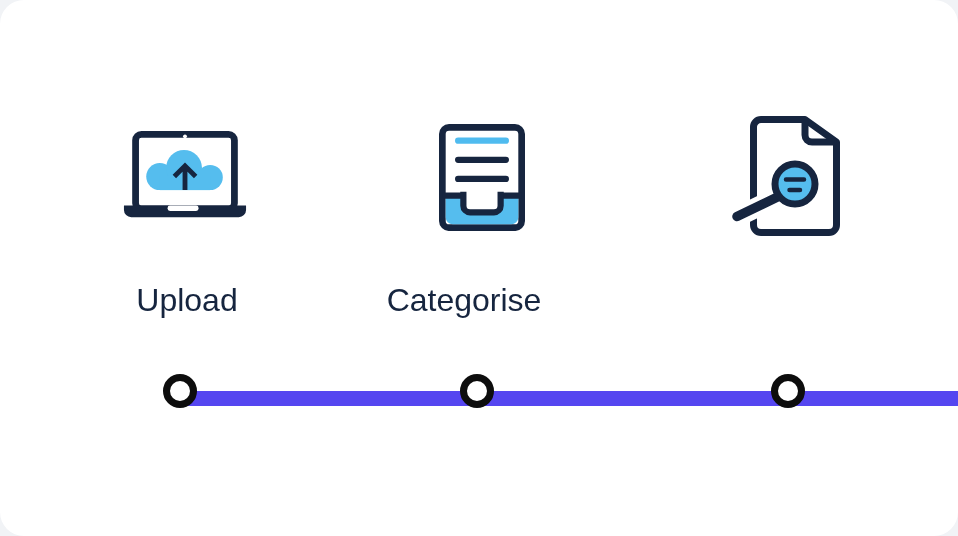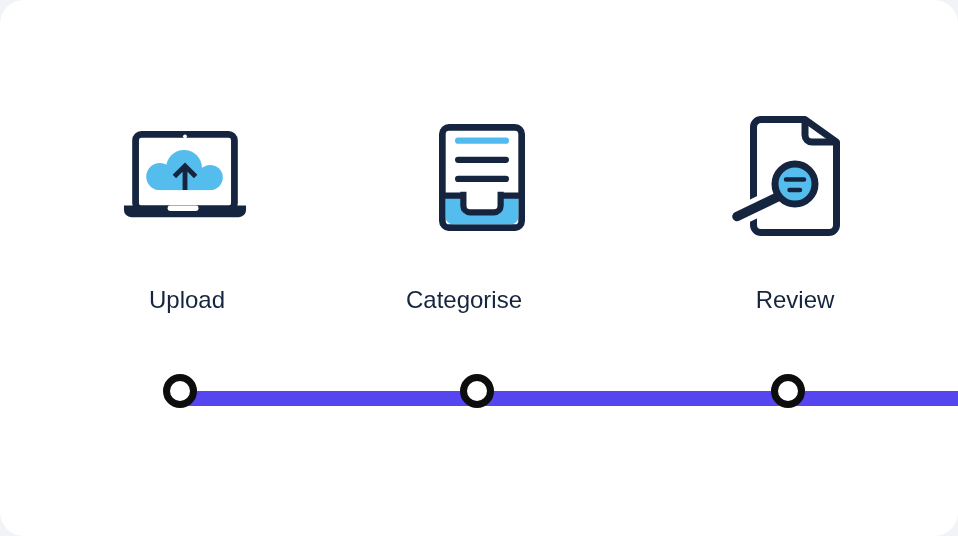--- a/index.html
+++ b/index.html
@@ -28,21 +28,21 @@
   .icon-laptop{left:122px;top:131px;width:126px;}
   .icon-inbox{left:439px;top:124px;width:86px;}
   .icon-search{left:730px;top:116px;width:110px;}
   .icon-wrap svg{width:100%;height:auto;}
 
   .step-label{
     position:absolute;
     top:281px;
     width:200px;
     text-align:center;
-    font-size:24px;
+    font-size:32px;
     line-height:38px;
     color:var(--navy);
   }
   .label-upload{left:87px;}
   .label-categorise{left:364px;}
   .label-review{left:695px;}
 
   .tl-line{
     position:absolute;
     left:187px;top:391px;
@@ -109,21 +109,20 @@
       <path d="M46 82 L7 101" stroke="#ffffff" stroke-width="20" fill="none" stroke-linecap="round"></path>
       <circle cx="65" cy="68" r="20" fill="#ffffff" stroke="#ffffff" stroke-width="15"></circle>
       <path d="M48.5 80.5 L7 100.5" fill="none" class="sn" stroke-width="9.5" stroke-linecap="round"></path>
       <circle cx="65" cy="68" r="20" class="fb sn" stroke-width="7"></circle>
       <path d="M56 63.5 H74 M59.5 74 H70" fill="none" class="sn" stroke-width="4.5" stroke-linecap="round"></path>
     </svg>
   </div>
 
   <div class="step-label label-upload">Upload</div>
   <div class="step-label label-categorise">Categorise</div>
-  <div class="step-label label-review">Review</div>
 
   <div>
     <div class="tl-line"></div>
     <div class="tl-node node-1"></div>
     <div class="tl-node node-2"></div>
     <div class="tl-node node-3"></div>
   </div>
 
 </div>
 

